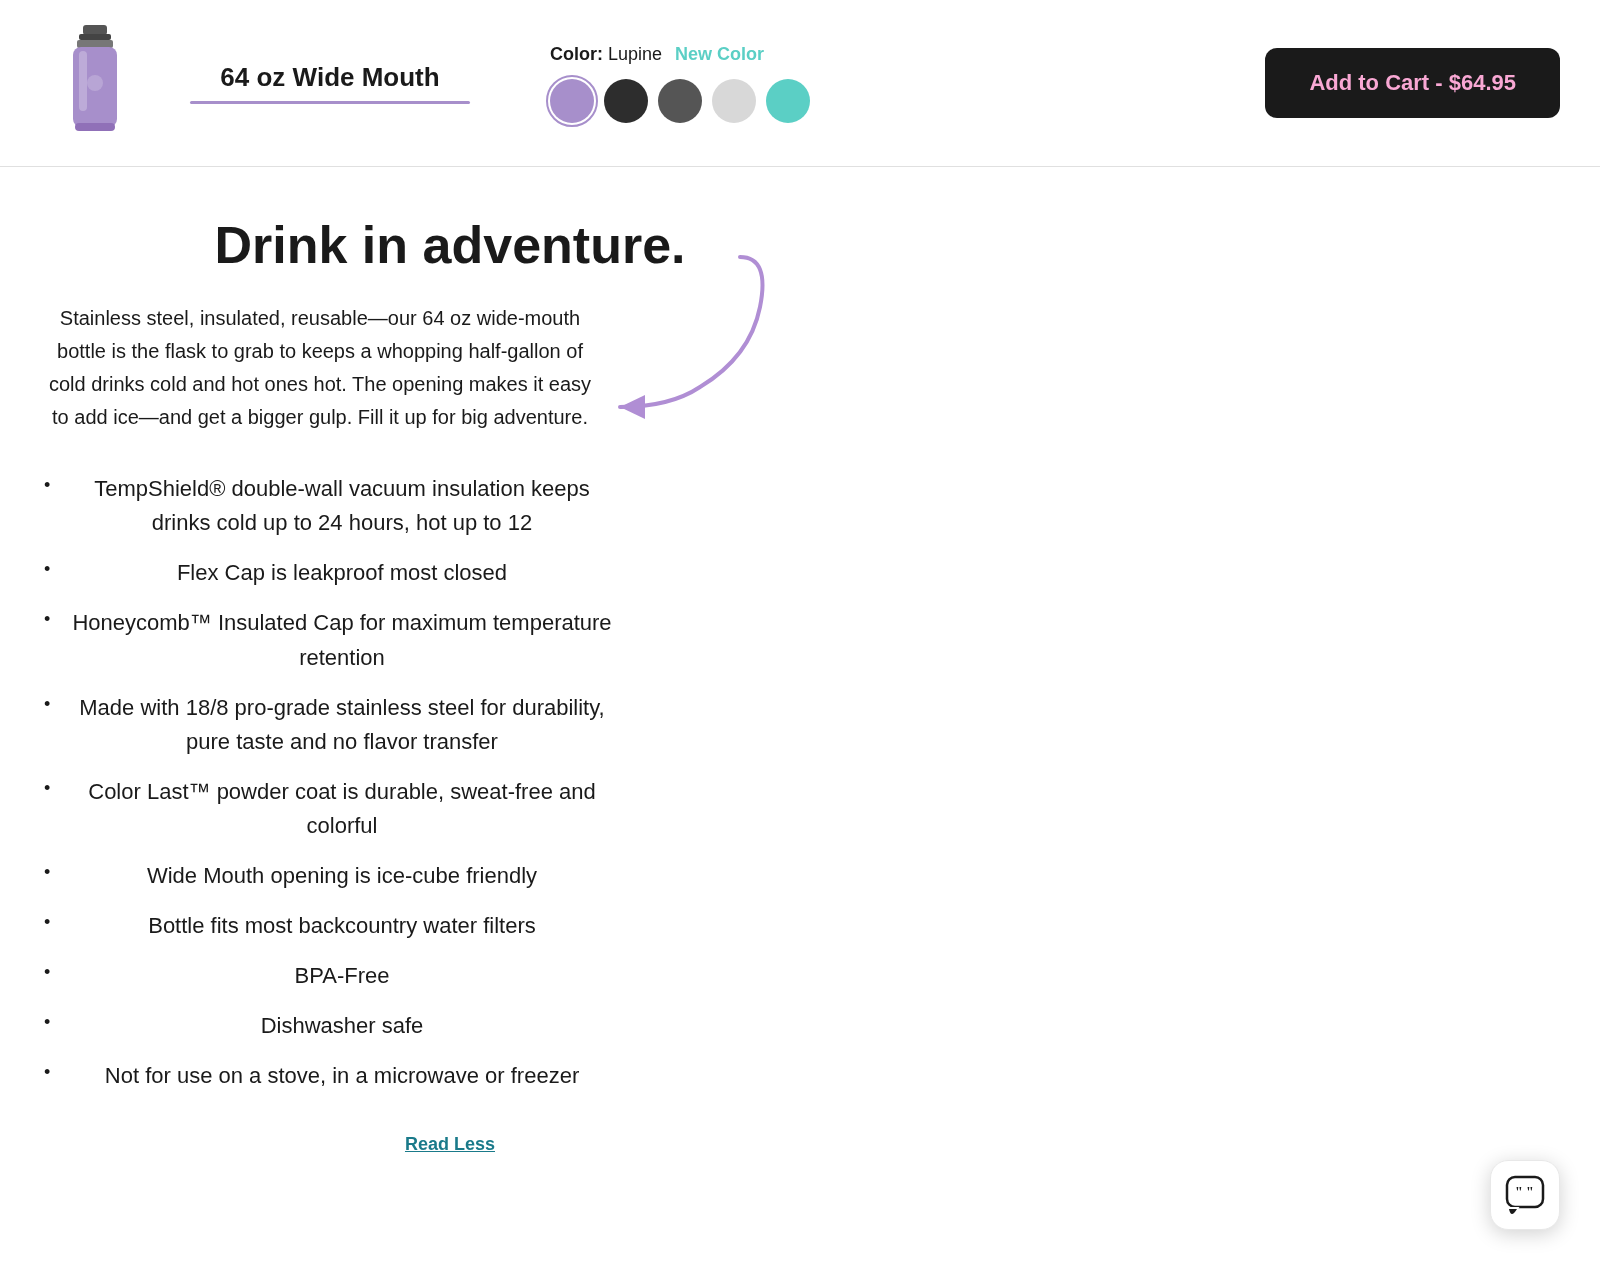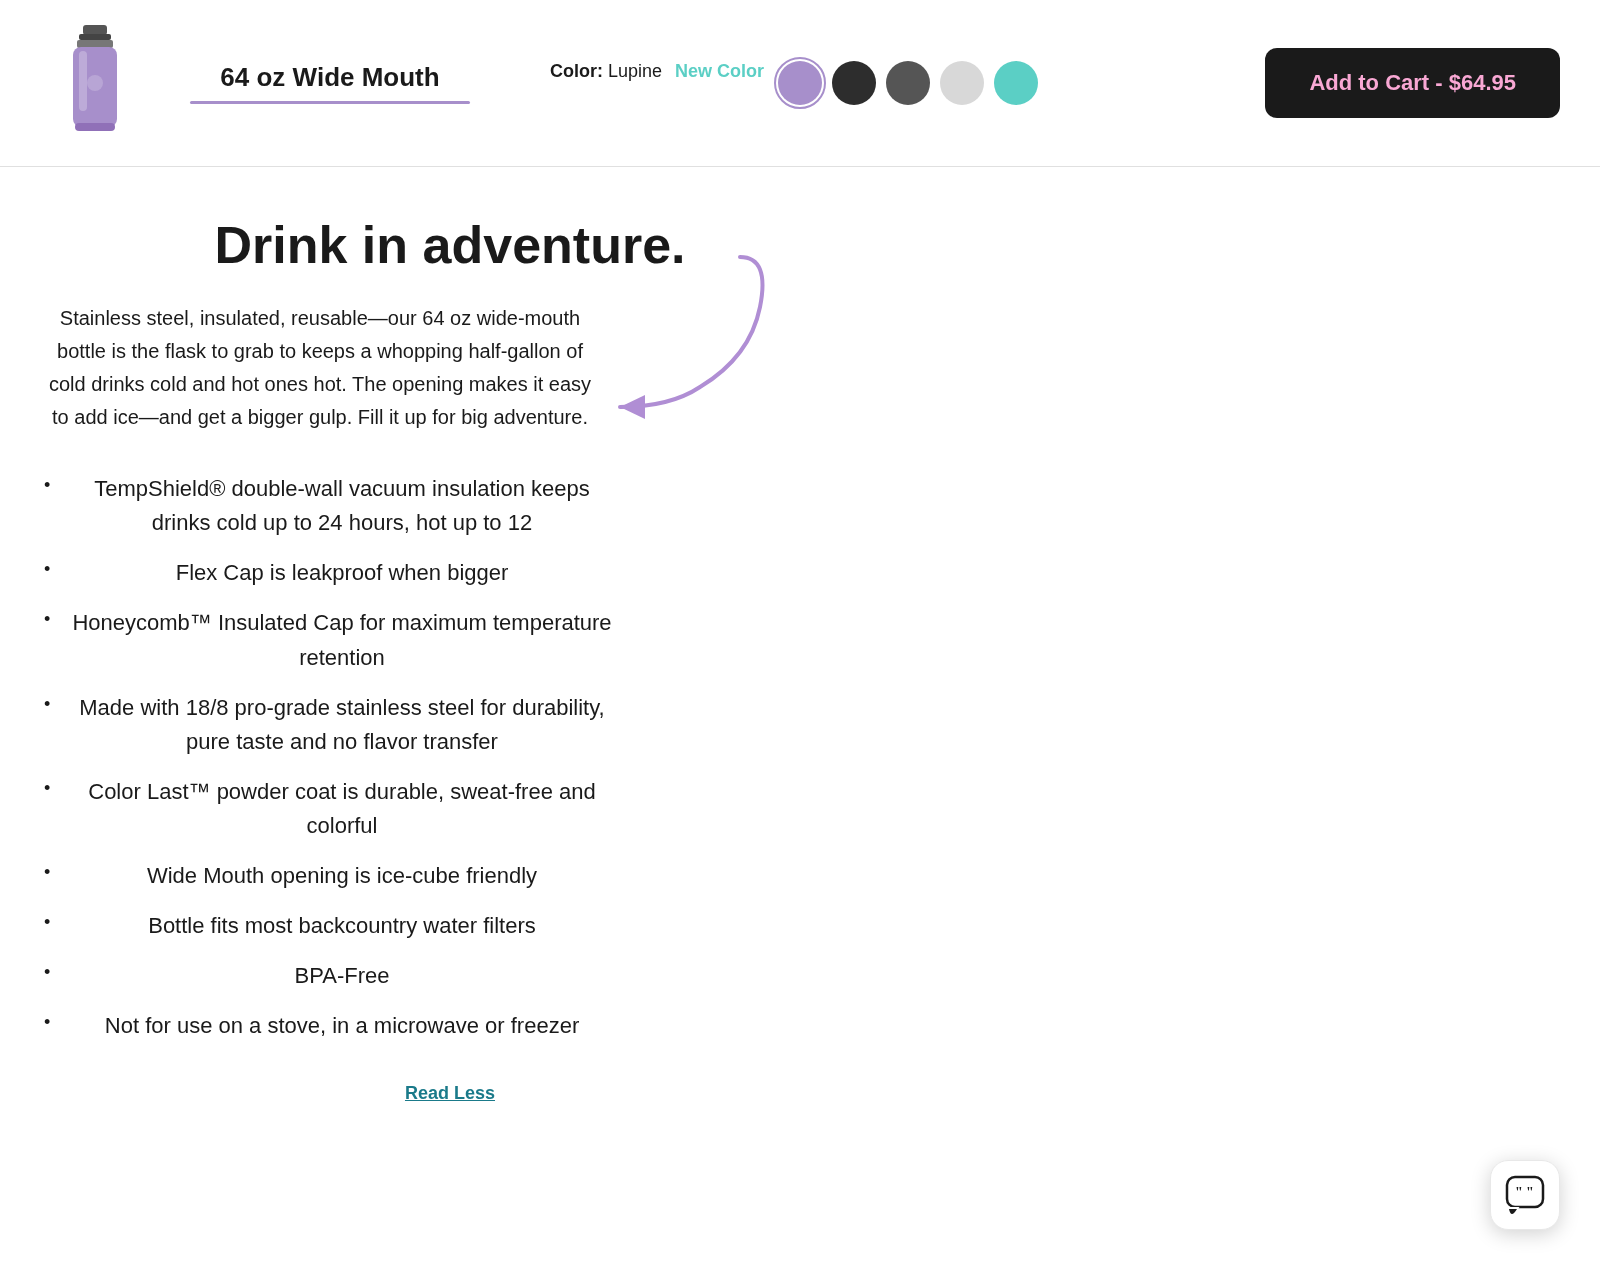--- a/index.html
+++ b/index.html
@@ -40,21 +40,21 @@
       color: #1a1a1a;
     }
     .title-underline {
       height: 3px;
       width: 100%;
       background: #a78fcb;
       border-radius: 2px;
     }
     .color-section {
       display: flex;
-      flex-direction: row;
+      flex-direction: column;
       gap: 14px;
       margin-left: 40px;
     }
     .color-label {
       font-size: 18px;
       color: #1a1a1a;
     }
     .color-label span.color-name {
       font-weight: 400;
     }
@@ -239,27 +239,28 @@
       <polygon points="80,160 105,148 105,172" fill="#b08ed4"></polygon>
     </svg>
   </div>
 
   <h2 class="section-title">Drink in adventure.</h2>
   <p class="description">Stainless steel, insulated, reusable—our 64 oz wide-mouth bottle is the flask to grab to keeps a whopping half-gallon of cold drinks cold and hot ones hot. The opening makes it easy to add ice—and get a bigger gulp. Fill it up for big adventure.</p>
 
   <ul class="features-list">
 
   <li>TempShield® double-wall vacuum insulation keeps drinks cold up to 24 hours, hot up to 12</li>
-      <li>Flex Cap is leakproof when bigger</li>
+      <li>Flex Cap is leakproof most closed</li>
       <li>Honeycomb™ Insulated Cap for maximum temperature retention</li>
       <li>Made with 18/8 pro-grade stainless steel for durability, pure taste and no flavor transfer</li>
       <li>Color Last™ powder coat is durable, sweat-free and colorful</li>
       <li>Wide Mouth opening is ice-cube friendly</li>
       <li>Bottle fits most backcountry water filters</li>
       <li>BPA-Free</li>
+      <li>Dishwasher safe</li>
       <li>Not for use on a stove, in a microwave or freezer</li>
     </ul>
 
   <a class="read-less-link" href="#">Read Less</a>
 </div>
 
 <div class="chat-widget">
   <svg class="chat-icon-svg" viewBox="0 0 44 44" fill="none" xmlns="http://www.w3.org/2000/svg">
     <rect x="4" y="4" width="36" height="30" rx="8" stroke="#1a1a1a" stroke-width="2.5" fill="white"></rect>
     <path d="M4 34 L10 44 L16 34" fill="white" stroke="white" stroke-width="1"></path>

